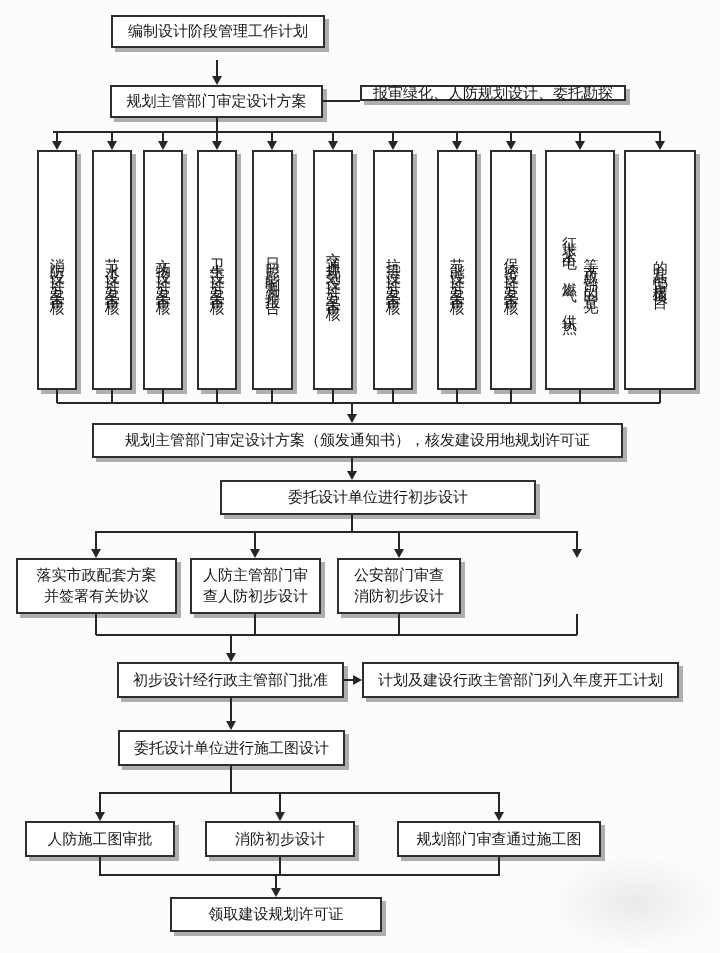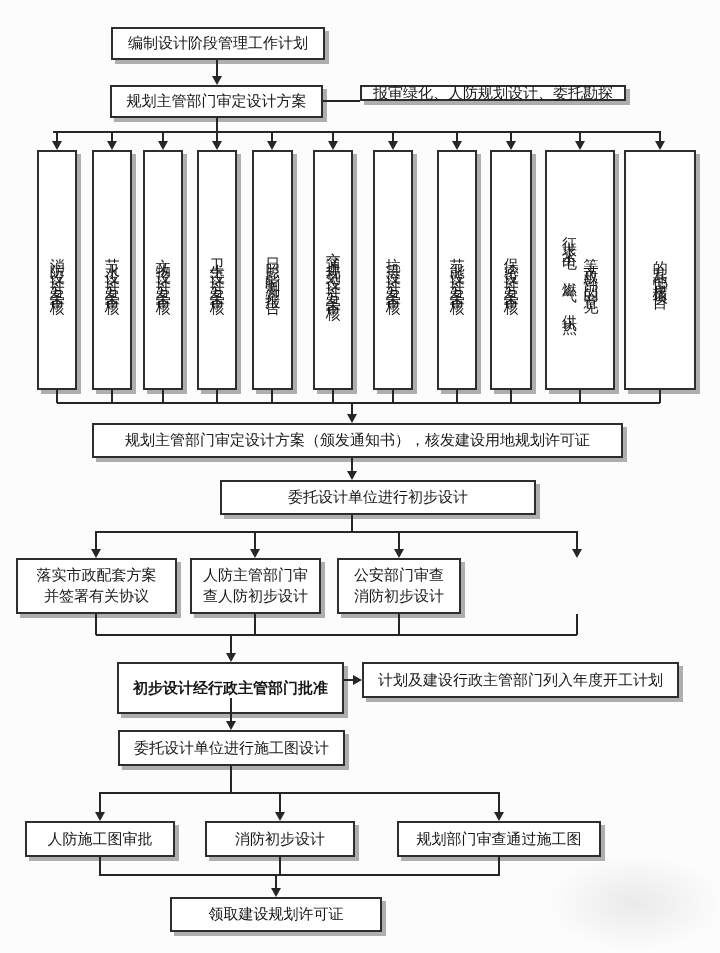--- a/index.html
+++ b/index.html
@@ -40,21 +40,21 @@
     background:radial-gradient(ellipse at center, rgba(200,200,200,0.35), rgba(255,255,255,0) 72%);
   }
 </style>
 </head>
 <body>
 
 <div class="canvas">
 
   <div class="smudge"></div>
 
-  <div class="b" style="left:111px;top:27px;width:214px;height:33px;">
+  <div class="b" style="left:111px;top:15px;width:214px;height:33px;">
     <span>编制设计阶段管理工作计划</span>
   </div>
 
   <div class="ln v" style="left:216px;top:60px;height:17px;"></div>
   <div class="ad" style="left:212px;top:76px;"></div>
 
   <div class="b" style="left:110px;top:85px;width:213px;height:33px;">
     <span>规划主管部门审定设计方案</span>
   </div>
 
@@ -177,21 +177,21 @@
   </div>
 
   <div class="ln v" style="left:95px;top:614px;height:21px;"></div>
   <div class="ln v" style="left:254px;top:614px;height:21px;"></div>
   <div class="ln v" style="left:398px;top:614px;height:21px;"></div>
   <div class="ln v" style="left:576px;top:614px;height:21px;"></div>
   <div class="ln h" style="left:96px;top:634px;width:481px;"></div>
   <div class="ln v" style="left:230px;top:634px;height:20px;"></div>
   <div class="ad" style="left:226px;top:653px;"></div>
 
-  <div class="b" style="left:117px;top:662px;width:227px;height:52px;font-weight:bold;">
+  <div class="b" style="left:117px;top:662px;width:227px;height:36px;">
     <span>初步设计经行政主管部门批准</span>
   </div>
 
   <div class="ln h" style="left:344px;top:679px;width:9px;"></div>
   <div class="ar" style="left:353px;top:675px;"></div>
 
   <div class="b" style="left:362px;top:662px;width:317px;height:36px;">
     <span>计划及建设行政主管部门列入年度开工计划</span>
   </div>
 

